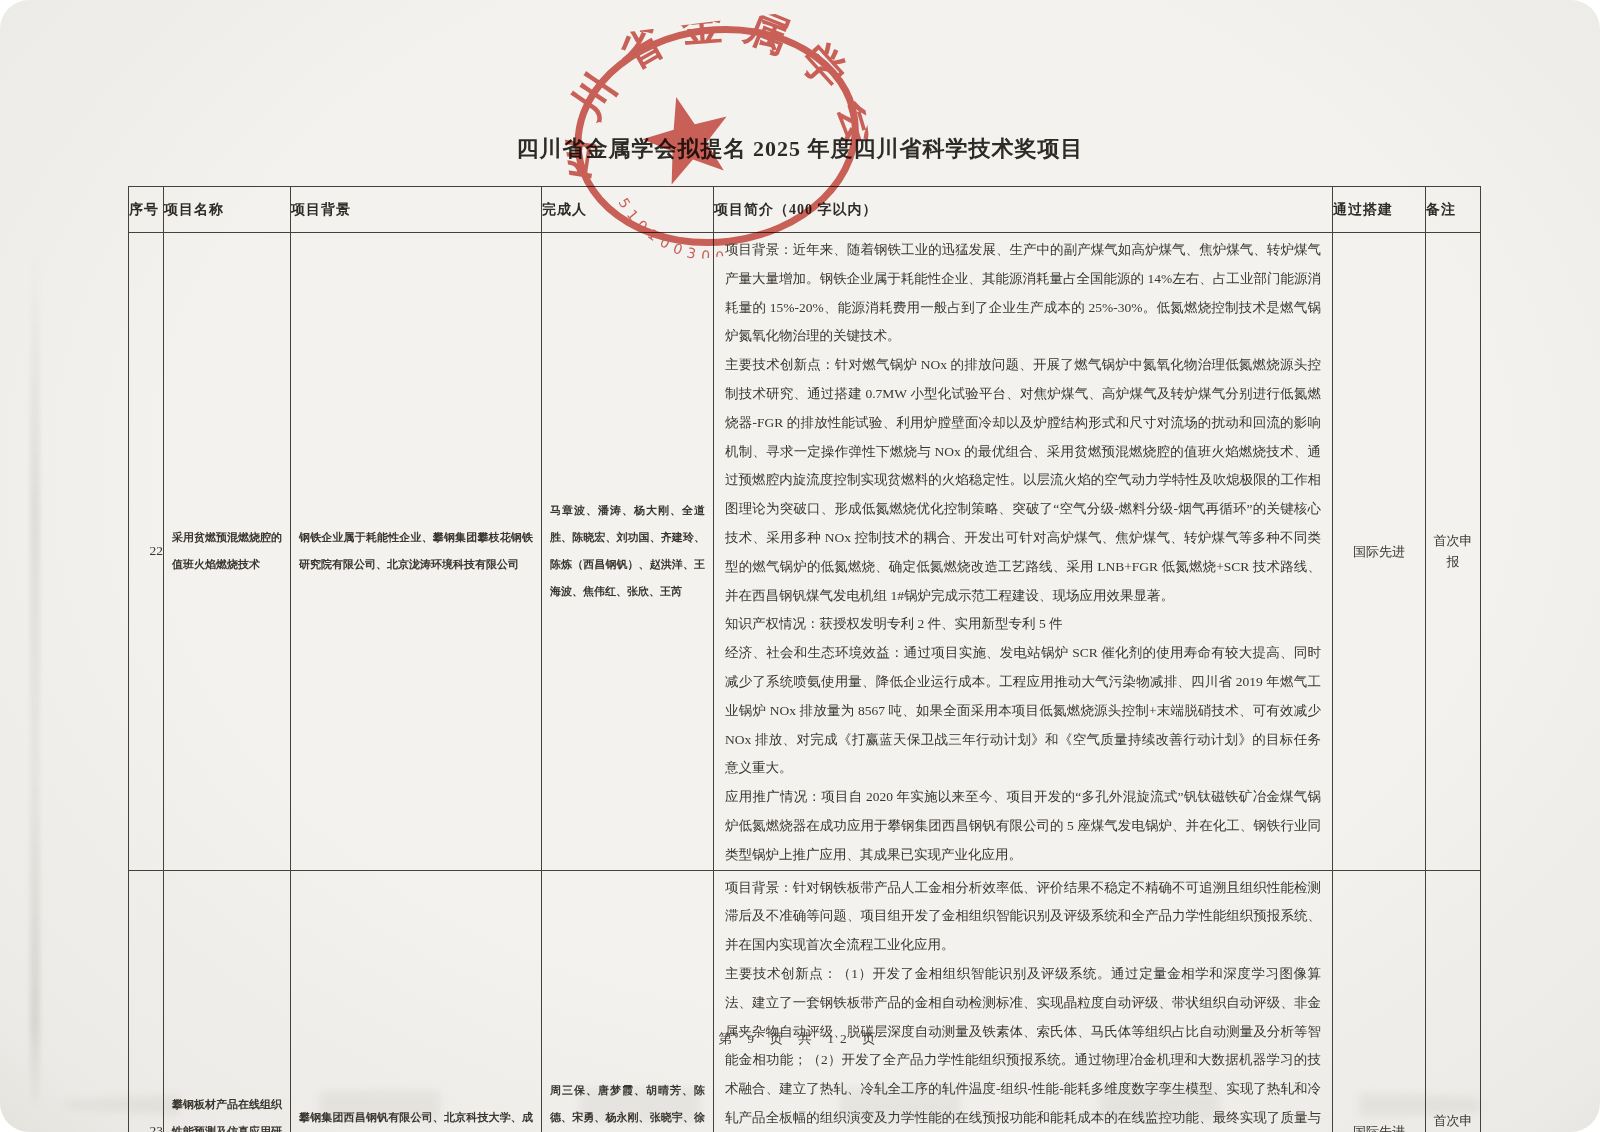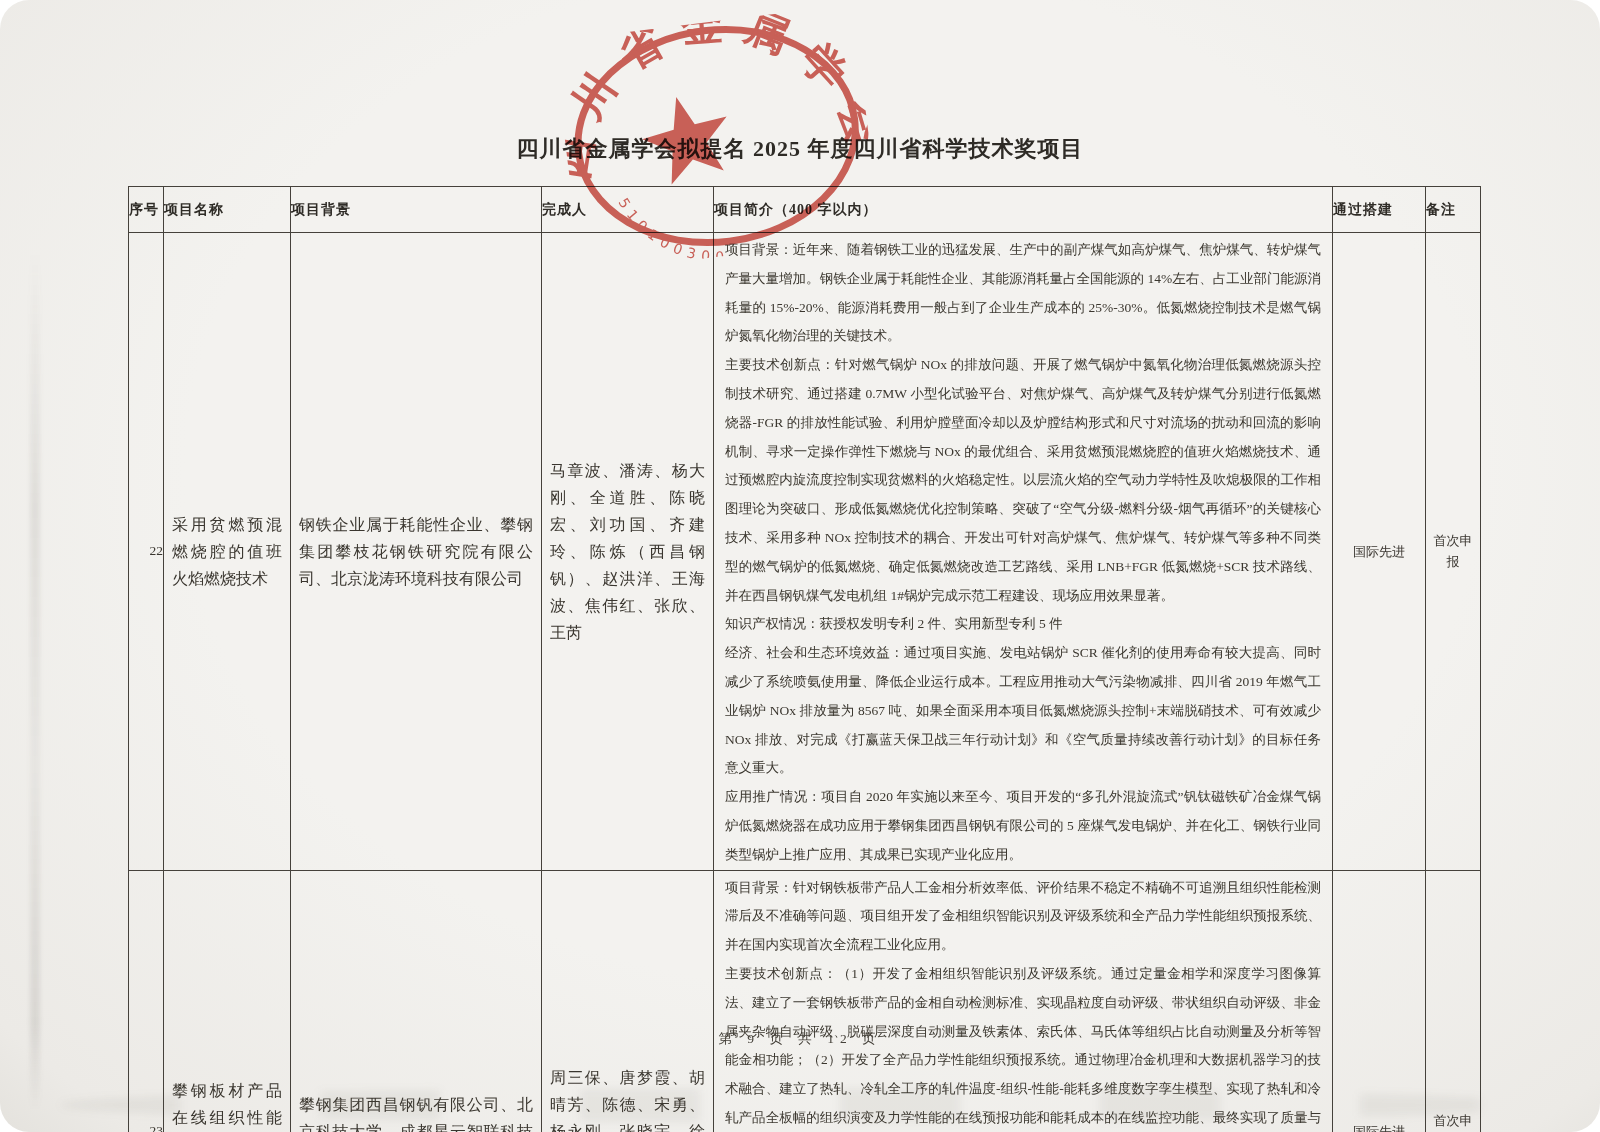--- a/index.html
+++ b/index.html
@@ -29,21 +29,21 @@
     font-weight:normal;
   }
   tr.h-head{height:46px;}
   tr.h-r22{height:378px;}
   tr.h-r23{height:277px;}
   .th{
     text-align:left;font-size:14px;font-weight:bold;color:#2f2c27;letter-spacing:1px;
   }
   .seq{text-align:right;font-size:13.5px;}
   .name,.units,.people{
-    font-size:16px;line-height:27px;padding:4px 8px;text-align:justify;color:#3a362f;
+    font-size:11px;line-height:27px;padding:4px 8px;text-align:justify;color:#3a362f;font-weight:bold;
   }
   .intro{
     font-size:13.5px;line-height:28.8px;text-align:justify;white-space:pre-line;
     padding:3px 11px 0 11px;color:#3b372f;font-family:Liberation Serif, serif;
   }
   .evaluation,.remark{
     text-align:center;font-size:13px;line-height:21px;padding:2px 5px;
   }
   
   .footer{

